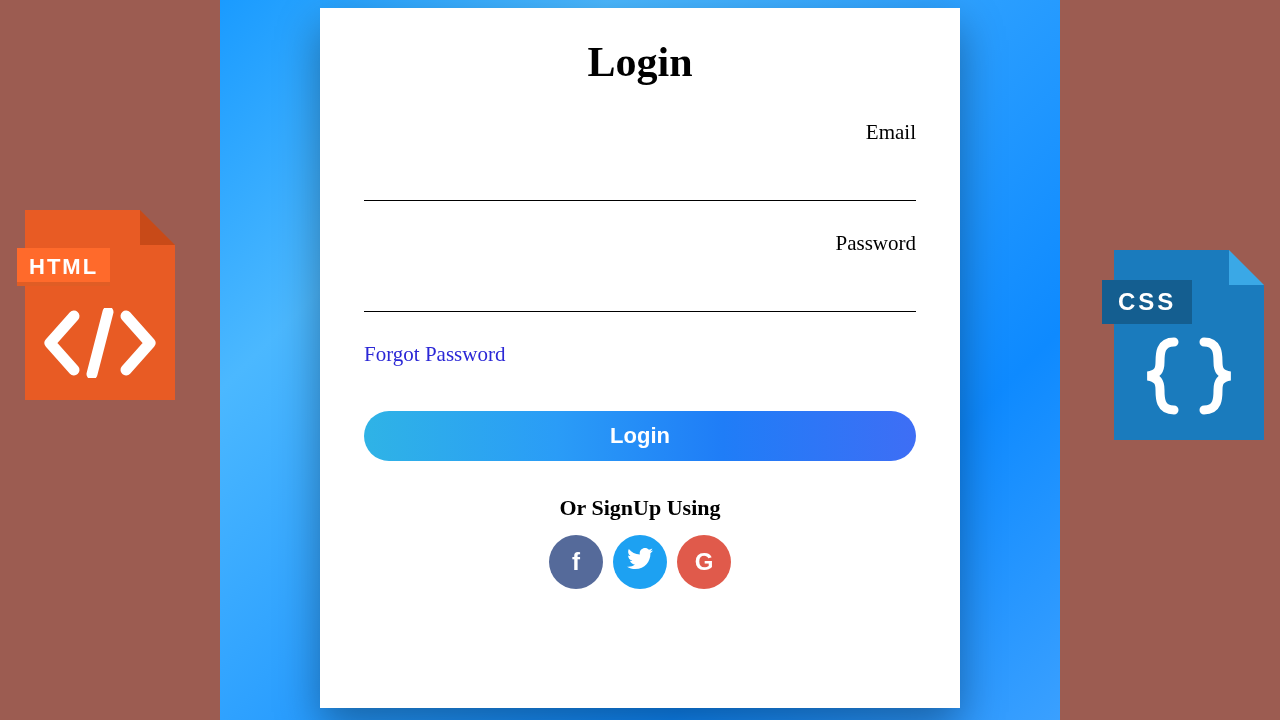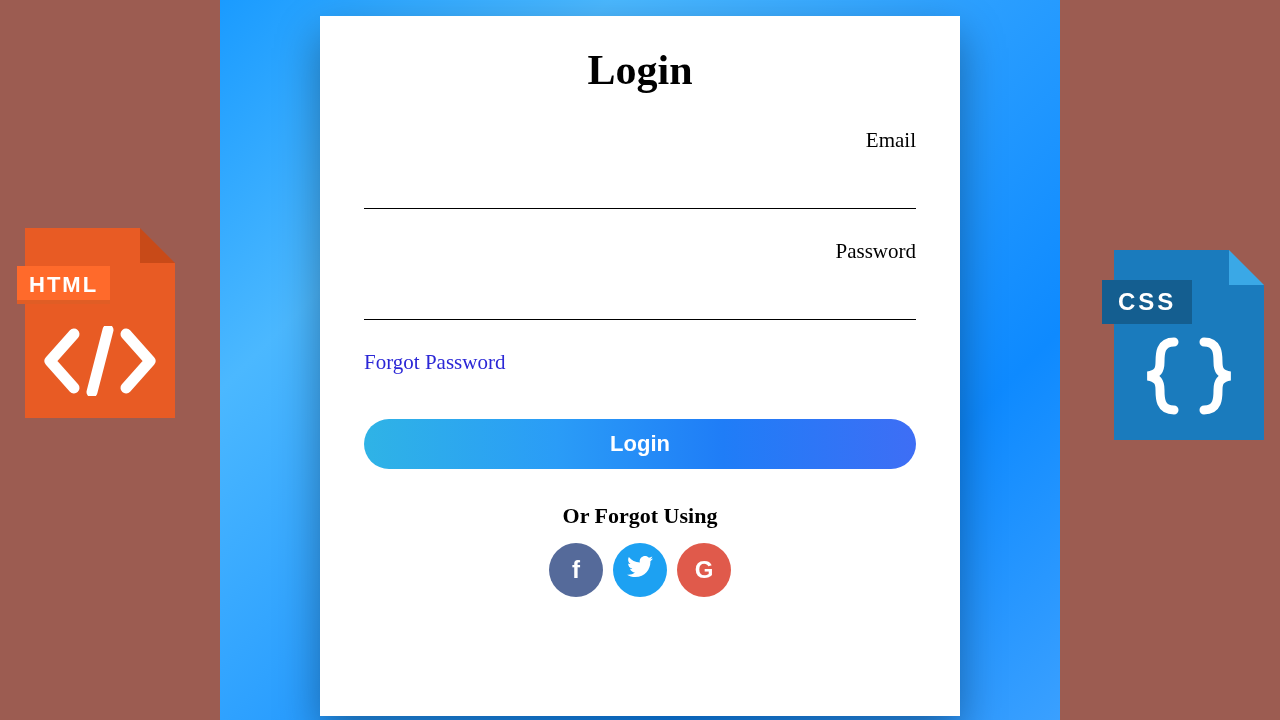--- a/index.html
+++ b/index.html
@@ -4,21 +4,21 @@
 <style>
   * { box-sizing: border-box; margin: 0; padding: 0; }
   html, body { width: 1280px; height: 720px; overflow: hidden; font-family: Georgia, 'Times New Roman', serif; }
   body { display: flex; }
 
   .side-left, .side-right { background: #9c5c51; flex: 0 0 220px; position: relative; }
   .center {
     flex: 1 1 auto;
     background: linear-gradient(135deg, #1a9bff 0%, #4bb8ff 25%, #2a9eff 50%, #0e8aff 75%, #3aa0ff 100%);
     display: flex; align-items: flex-start; justify-content: center;
-    padding-top: 16px;
+    padding-top: 8px;
   }
 
   .card {
     width: 640px; height: 700px;
     background: #ffffff;
     box-shadow: 0 18px 40px rgba(0,0,0,0.35);
     padding: 30px 44px 20px 44px;
     text-align: left;
     position: relative;
   }
@@ -41,21 +41,21 @@
   .social-btn {
     width: 54px; height: 54px; border-radius: 50%; border: none; cursor: pointer;
     display: flex; align-items: center; justify-content: center; color: #fff;
     font-family: Arial, sans-serif; font-weight: bold; font-size: 24px;
   }
   .fb { background: #556a9a; }
   .tw { background: #1da1f2; }
   .gg { background: #e05a4b; }
 
   
-  .html-icon { position: absolute; left: 16px; top: 228px; width: 168px; text-decoration: underline; }
+  .html-icon { position: absolute; left: 16px; top: 210px; width: 168px; text-decoration: underline; }
   .file-body { width: 150px; height: 190px; background: #e85b24; position: relative; margin: 0 auto; }
   .file-fold { position: absolute; right: 0; top: 0; width: 0; height: 0;
     border-left: 35px solid #c84a18; border-top: 35px solid #9c5c51; }
   .html-badge {
     position: absolute; left: -8px; top: 38px; background: #ff6a2b; color: #fff;
     font-family: Arial, sans-serif; font-weight: 900; letter-spacing: 2px;
     padding: 6px 12px; font-size: 22px;
     box-shadow: inset 0 -4px 0 rgba(0,0,0,0.12);
   }
   .html-glyph { position: absolute; left: 0; right: 0; bottom: 18px; text-align: center; }
@@ -100,21 +100,21 @@
     <div class="field-label">Email</div>
     <input class="field-input" type="text" value="" style="">
 
     <div class="field-label">Password</div>
     <input class="field-input" type="password" value="" style="">
 
     <a href="#" class="forgot">Forgot Password</a>
 
     <button class="login-btn">Login</button>
 
-    <div class="signup-label">Or Forgot Using</div>
+    <div class="signup-label">Or SignUp Using</div>
 
     <div class="socials">
       <button class="social-btn fb">
         <span>f</span>
       </button>
       <button class="social-btn tw">
         <span>
           <svg width="26" height="22" viewBox="0 0 26 22">
             <path fill="#fff" d="M26 2.6c-.96.43-1.99.72-3.07.85 1.1-.66 1.95-1.71 2.35-2.96-1.03.61-2.18 1.06-3.39 1.3C20.92.67 19.54 0 18.01 0c-2.94 0-5.32 2.38-5.32 5.32 0 .42.05.82.14 1.21C8.41 6.31 4.49 4.19 1.87.98c-.46.79-.72 1.71-.72 2.69 0 1.84.94 3.47 2.37 4.42-.87-.03-1.69-.27-2.41-.66v.07c0 2.58 1.83 4.73 4.26 5.22-.45.12-.92.19-1.4.19-.34 0-.68-.03-1-.1.68 2.11 2.64 3.65 4.97 3.69-1.82 1.43-4.11 2.28-6.6 2.28-.43 0-.85-.03-1.27-.08 2.36 1.51 5.16 2.4 8.17 2.4 9.81 0 15.17-8.12 15.17-15.17 0-.23 0-.46-.02-.69 1.04-.75 1.95-1.69 2.66-2.76z"></path>
           </svg>

